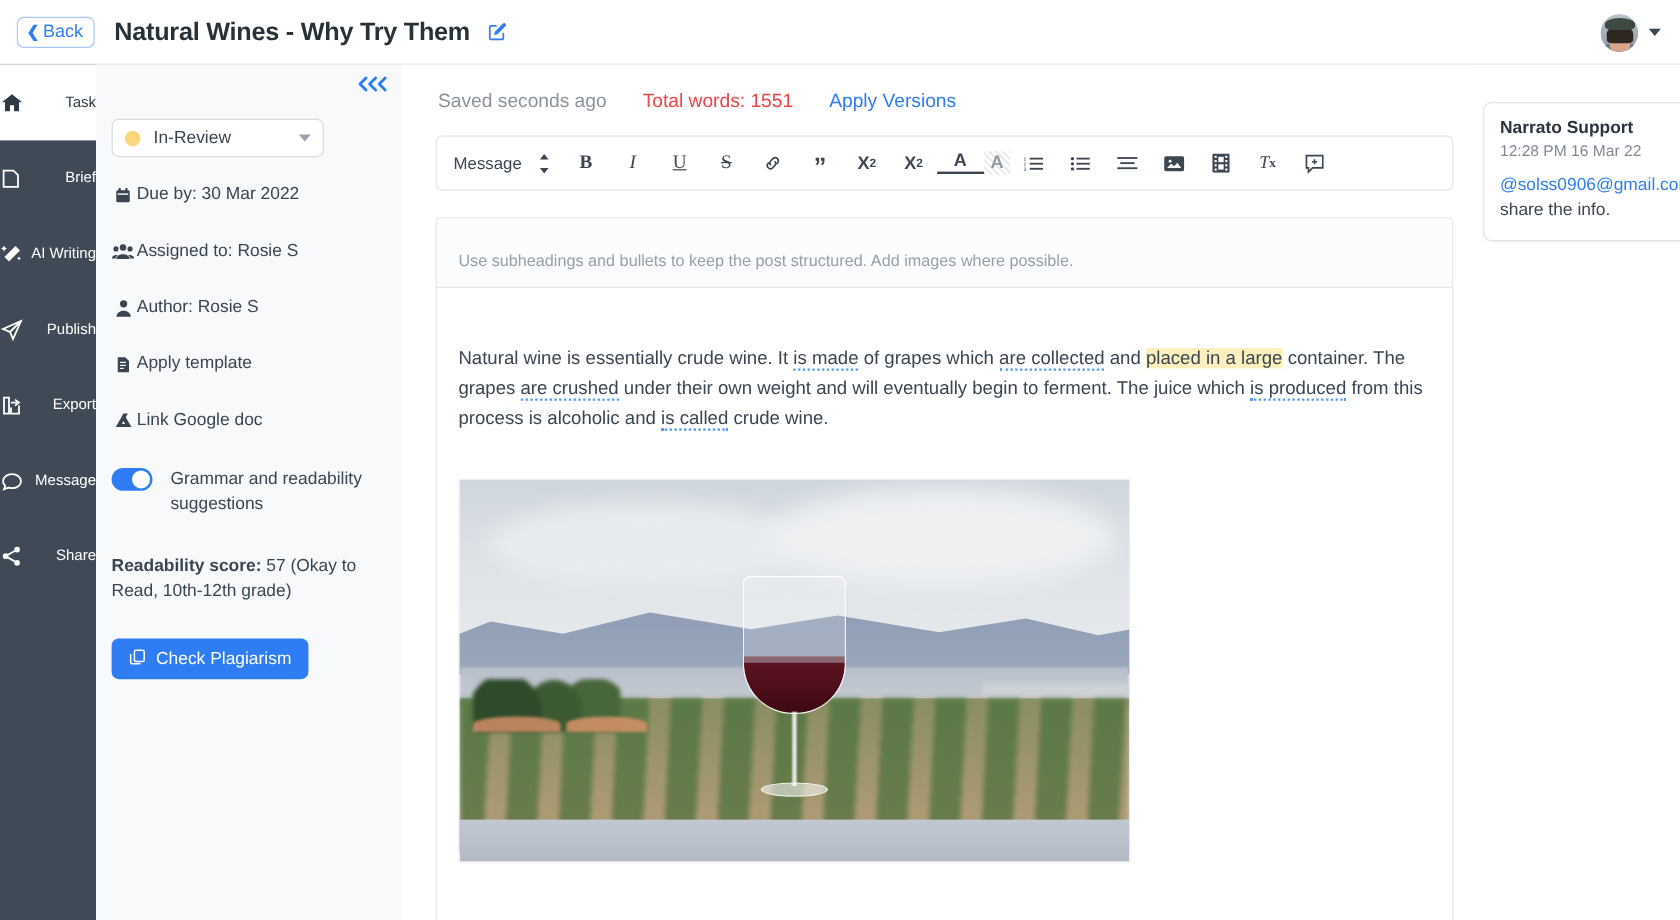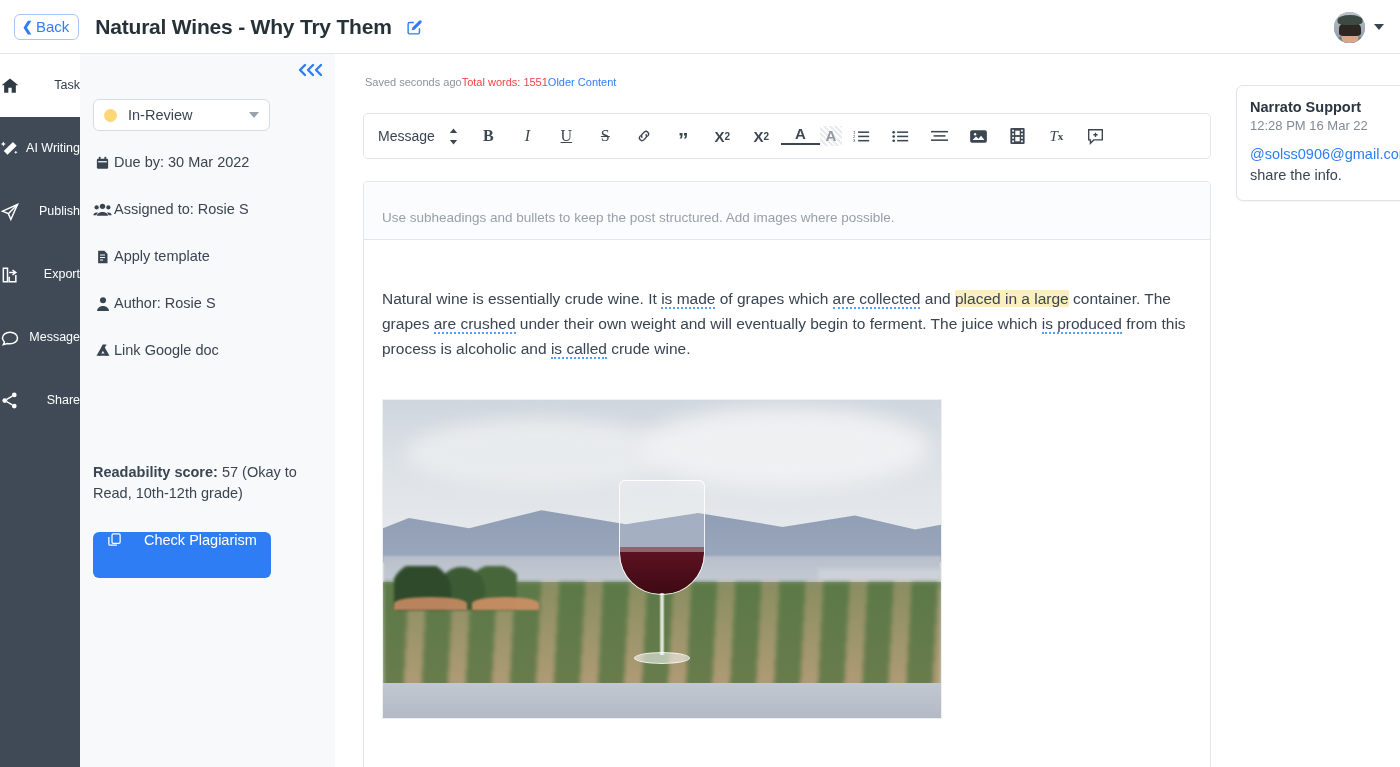--- a/index.html
+++ b/index.html
@@ -130,36 +130,36 @@
   }
   .toggle-label { line-height: 1.42; }
   .readability {
     position: absolute; left: 13px; top: 408px; width: 222px;
     font-size: 14.5px; line-height: 1.45; color: #3a4552;
   }
   .readability b { font-weight: bold; }
   .plagiarism-btn {
     position: absolute; left: 13px; top: 478px;
     background: #2f7df4; color: #fff; border: none; border-radius: 6px;
-    height: 46px; padding: 0 14px;
-    display: flex; gap: 22px;
+    height: 34px; padding: 0 14px;
+    display: flex; align-items: center; gap: 8px;
     font-size: 14.5px; cursor: pointer;
     font-family: "Liberation Sans", sans-serif;
   }
 
   
   .editor-wrap {
     position: absolute; left: 341px; top: 54px;
     width: 1059px; height: 713px; background: #ffffff;
     overflow: hidden;
   }
   .editor-status {
     position: absolute; left: 24px; top: 22px;
-    display: flex; align-items: center; 
-    font-size: 11px;
+    display: flex; align-items: center; gap: 30px;
+    font-size: 16px;
   }
   .saved-text { color: #8a939d; }
   .words-text { color: #ef4444; }
   .older-versions { color: #2f7df4; cursor: pointer; }
 
   .toolbar {
     position: absolute; left: 22px; top: 59px;
     width: 848px; height: 46px;
     border: 1px solid #e3e6ea; border-radius: 5px;
     background: #fff;
@@ -339,20 +339,28 @@
 
   <div class="rail-item active">
     <span class="rail-icon">
       <svg width="20" height="20" viewBox="0 0 24 24" fill="currentColor">
           <path d="M12 3 2 11h3v9h5v-6h4v6h5v-9h3L12 3z"></path>
         </svg>
     </span>
     <span class="rail-label">Task</span>
   </div>
 
+  <div class="rail-item">
+    <span class="rail-icon">
+      <svg width="18" height="18" viewBox="0 0 24 24" fill="none" stroke="currentColor" stroke-width="2">
+          <path d="M4 3h11l5 5v13H4z"></path>
+        </svg>
+    </span>
+    <span class="rail-label">Brief</span>
+  </div>
 
   <div class="rail-item">
     <span class="rail-icon">
       <svg width="20" height="20" viewBox="0 0 24 24" fill="currentColor">
         <path d="M15.5 3.5 20 8 9 19l-4.5-4.5z"></path>
           <path d="M4 3l1 2 2 1-2 1-1 2-1-2-2-1 2-1z"></path>
           <path d="M19 14l.7 1.4 1.4.6-1.4.6L19 18l-.7-1.4-1.4-.6 1.4-.6z"></path>
       </svg>
     </span>
     <span class="rail-label">AI Writing</span>
@@ -440,51 +448,57 @@
             <path d="M5 17c0-3 3.1-5 7-5s7 2 7 5z"></path>
             <path d="M0.4 16.4c0-2.2 1.9-3.7 4.2-3.7.7 0 1.3.1 1.9.3-1.3.9-2.1 2-2.3 3.4z"></path>
             <path d="M23.6 16.4c0-2.2-1.9-3.7-4.2-3.7-.7 0-1.3.1-1.9.3 1.3.9 2.1 2 2.3 3.4z"></path>
           </svg>
       </span>
       <span>Assigned to: Rosie S</span>
     </div>
 
     <div class="meta-row clickable">
       <span class="mi">
+        <svg width="14" height="16" viewBox="0 0 20 22" fill="#3a4552">
+            <circle cx="10" cy="5.5" r="4.3"></circle>
+            <path d="M1.5 21c0-4.3 3.8-7.3 8.5-7.3s8.5 3 8.5 7.3z"></path>
+          </svg>
+      </span>
+      <span>Author: Rosie S</span>
+    </div>
+
+    <div class="meta-row clickable">
+      <span class="mi">
         <svg width="15" height="16" viewBox="0 0 24 24" fill="#3a4552">
             <path d="M5 2h10l5 5v15H5z"></path>
             <rect x="8" y="8" width="8" height="1.6" fill="#f8f9fb"></rect>
             <rect x="8" y="12" width="8" height="1.6" fill="#f8f9fb"></rect>
             <rect x="8" y="16" width="5" height="1.6" fill="#f8f9fb"></rect>
           </svg>
       </span>
       <span>Apply template</span>
-    </div>
-
-    <div class="meta-row clickable">
-      <span class="mi">
-        <svg width="14" height="16" viewBox="0 0 20 22" fill="#3a4552">
-            <circle cx="10" cy="5.5" r="4.3"></circle>
-            <path d="M1.5 21c0-4.3 3.8-7.3 8.5-7.3s8.5 3 8.5 7.3z"></path>
-          </svg>
-      </span>
-      <span>Author: Rosie S</span>
     </div>
 
     <div class="meta-row clickable">
       <span class="mi">
         <svg width="16" height="15" viewBox="0 0 24 22" fill="#3a4552">
             <path d="M12 2 2.2 19h5.4L17.4 2z"></path>
             <path d="M21.8 19 12 2l-2.8 5 6.9 12z"></path>
             <path d="M5 19h14l-2.1-3.6H7.1z"></path>
           </svg>
       </span>
       <span>Link Google doc</span>
     </div>
 
+    <div class="meta-row" style="gap:15px;">
+      <span class="toggle">
+          <span class="knob"></span>
+        </span>
+      <span class="toggle-label">Grammar and readability suggestions</span>
+    </div>
   </div>
 
   <div class="readability">
     <b>Readability score:</b><span> 57 (Okay to Read, 10th-12th grade)</span>
   </div>
 
   <button class="plagiarism-btn">
     <span>
       <svg width="15" height="15" viewBox="0 0 24 24" fill="none" stroke="#fff" stroke-width="2">
           <rect x="8" y="3" width="13" height="15" rx="2"></rect>
@@ -495,21 +509,21 @@
   </button>
 </div>
 
 <div class="scroll-gutter"></div>
 
 <div class="editor-wrap">
 
   <div class="editor-status">
     <span class="saved-text">Saved seconds ago</span>
     <span class="words-text">Total words: 1551</span>
-    <span class="older-versions">Older Content</span>
+    <span class="older-versions">Apply Versions</span>
   </div>
 
   <div class="toolbar">
     <span class="tb-normal">Message</span>
     <span class="tb-item small">
       <svg width="9" height="17" viewBox="0 0 10 18" fill="#3d4752">
           <path d="M5 0 9 5H1z"></path>
           <path d="M5 18 1 13h8z"></path>
         </svg>
     </span>

